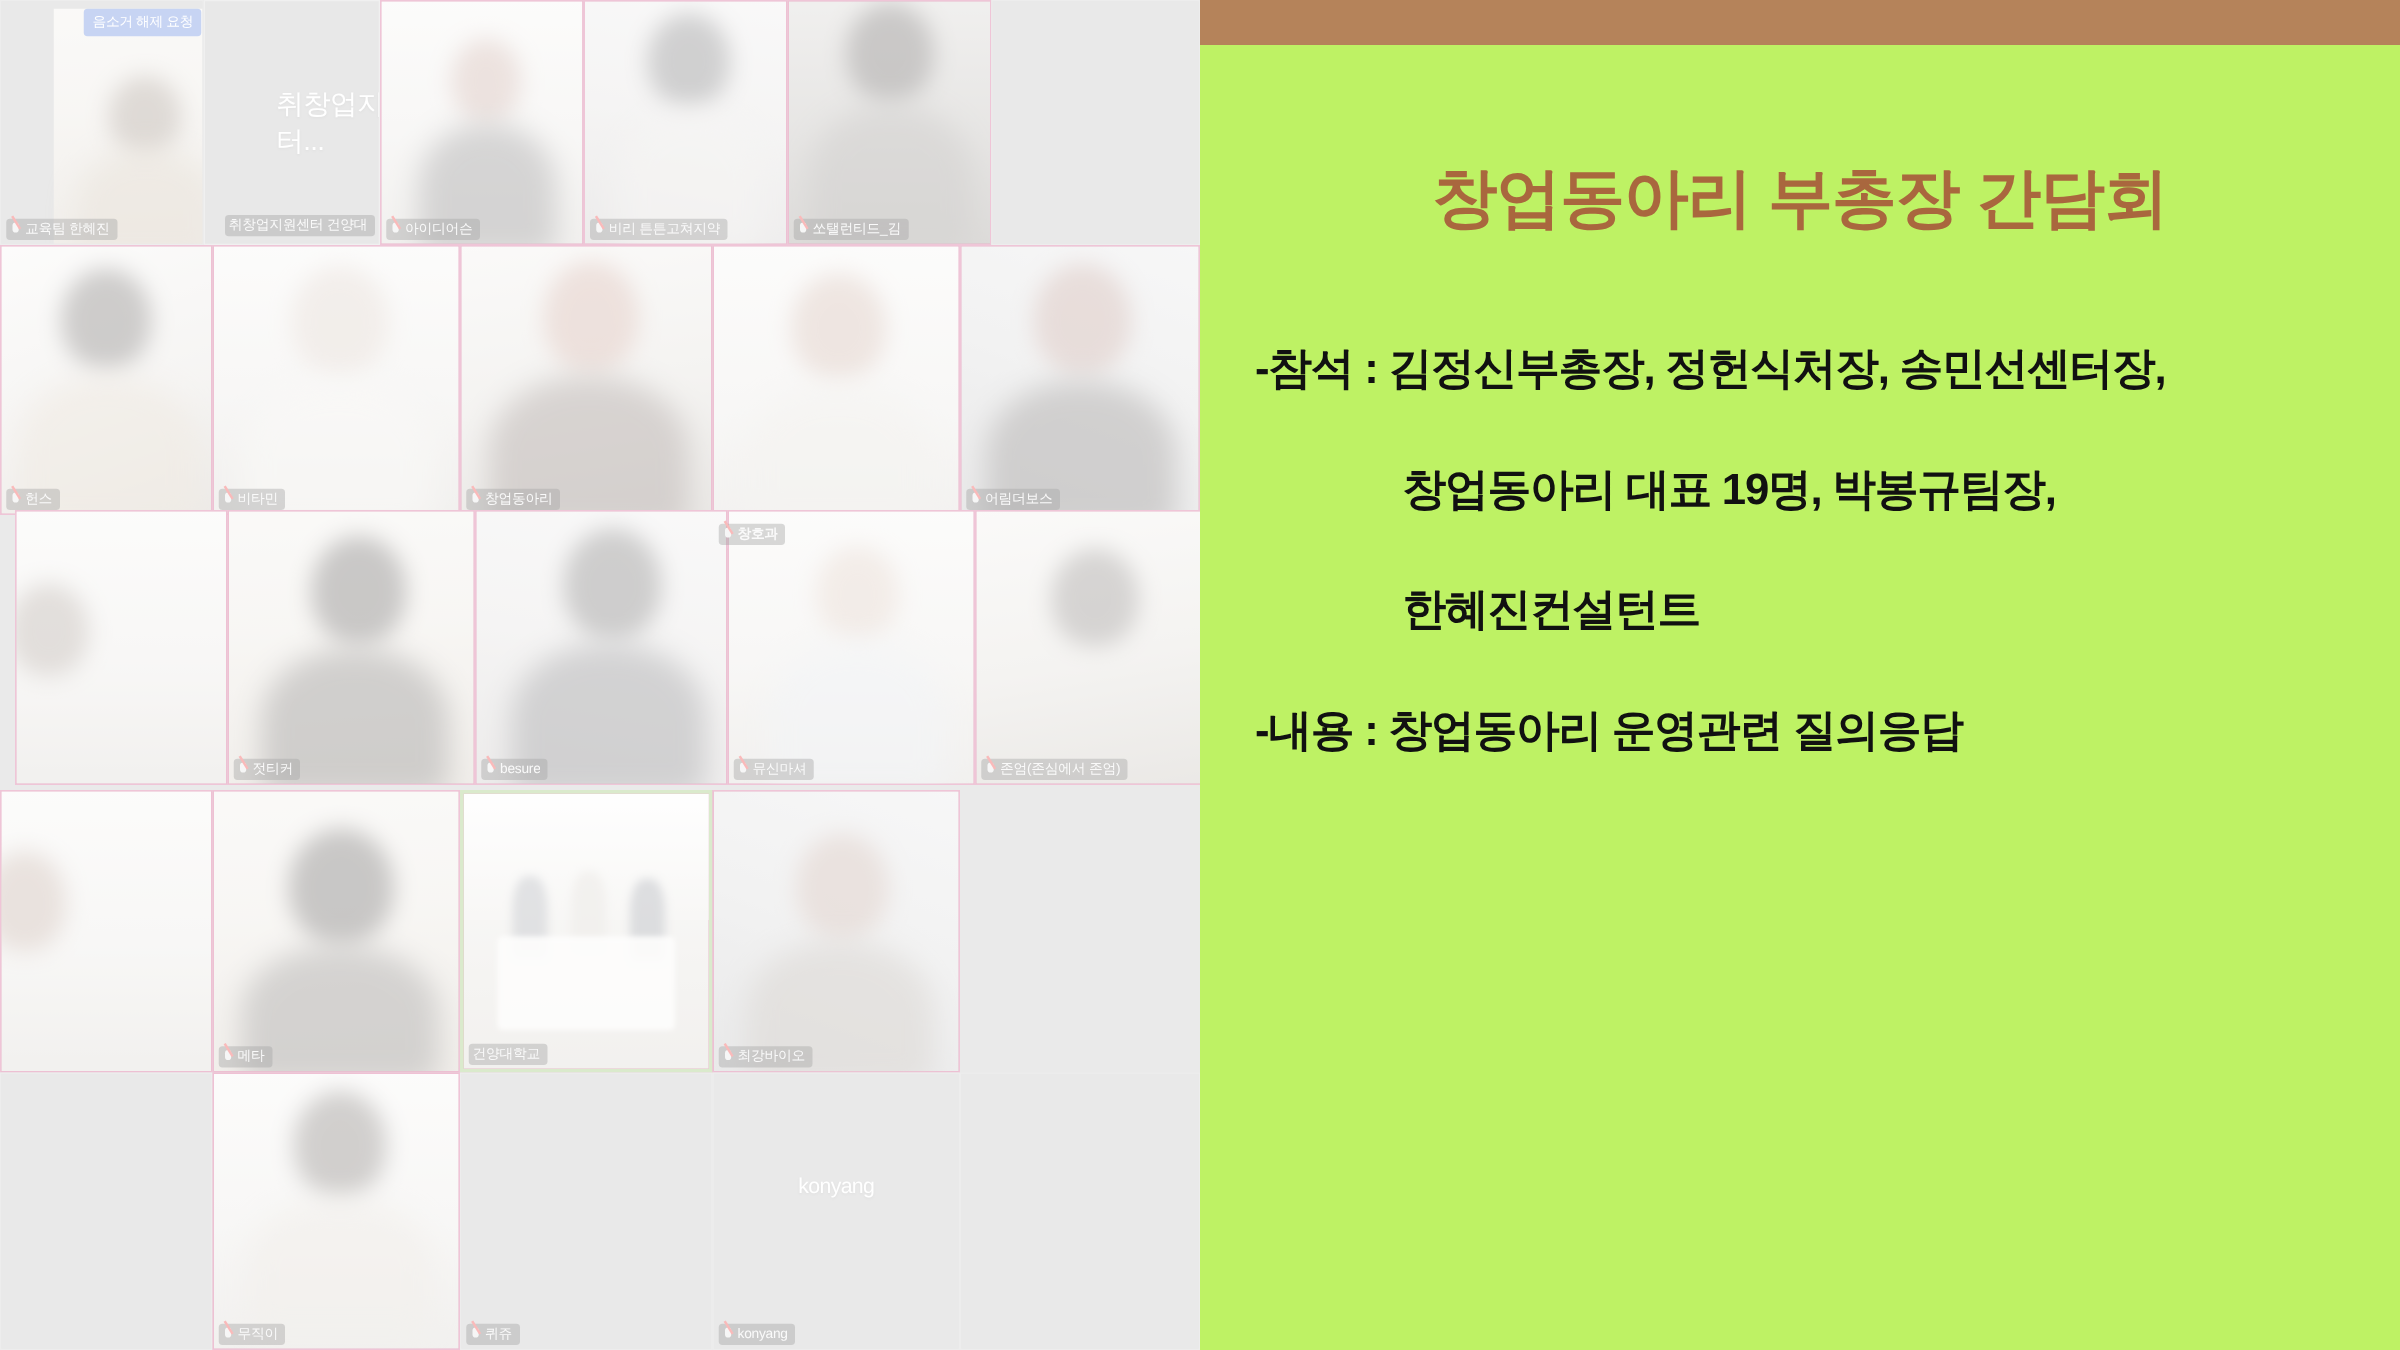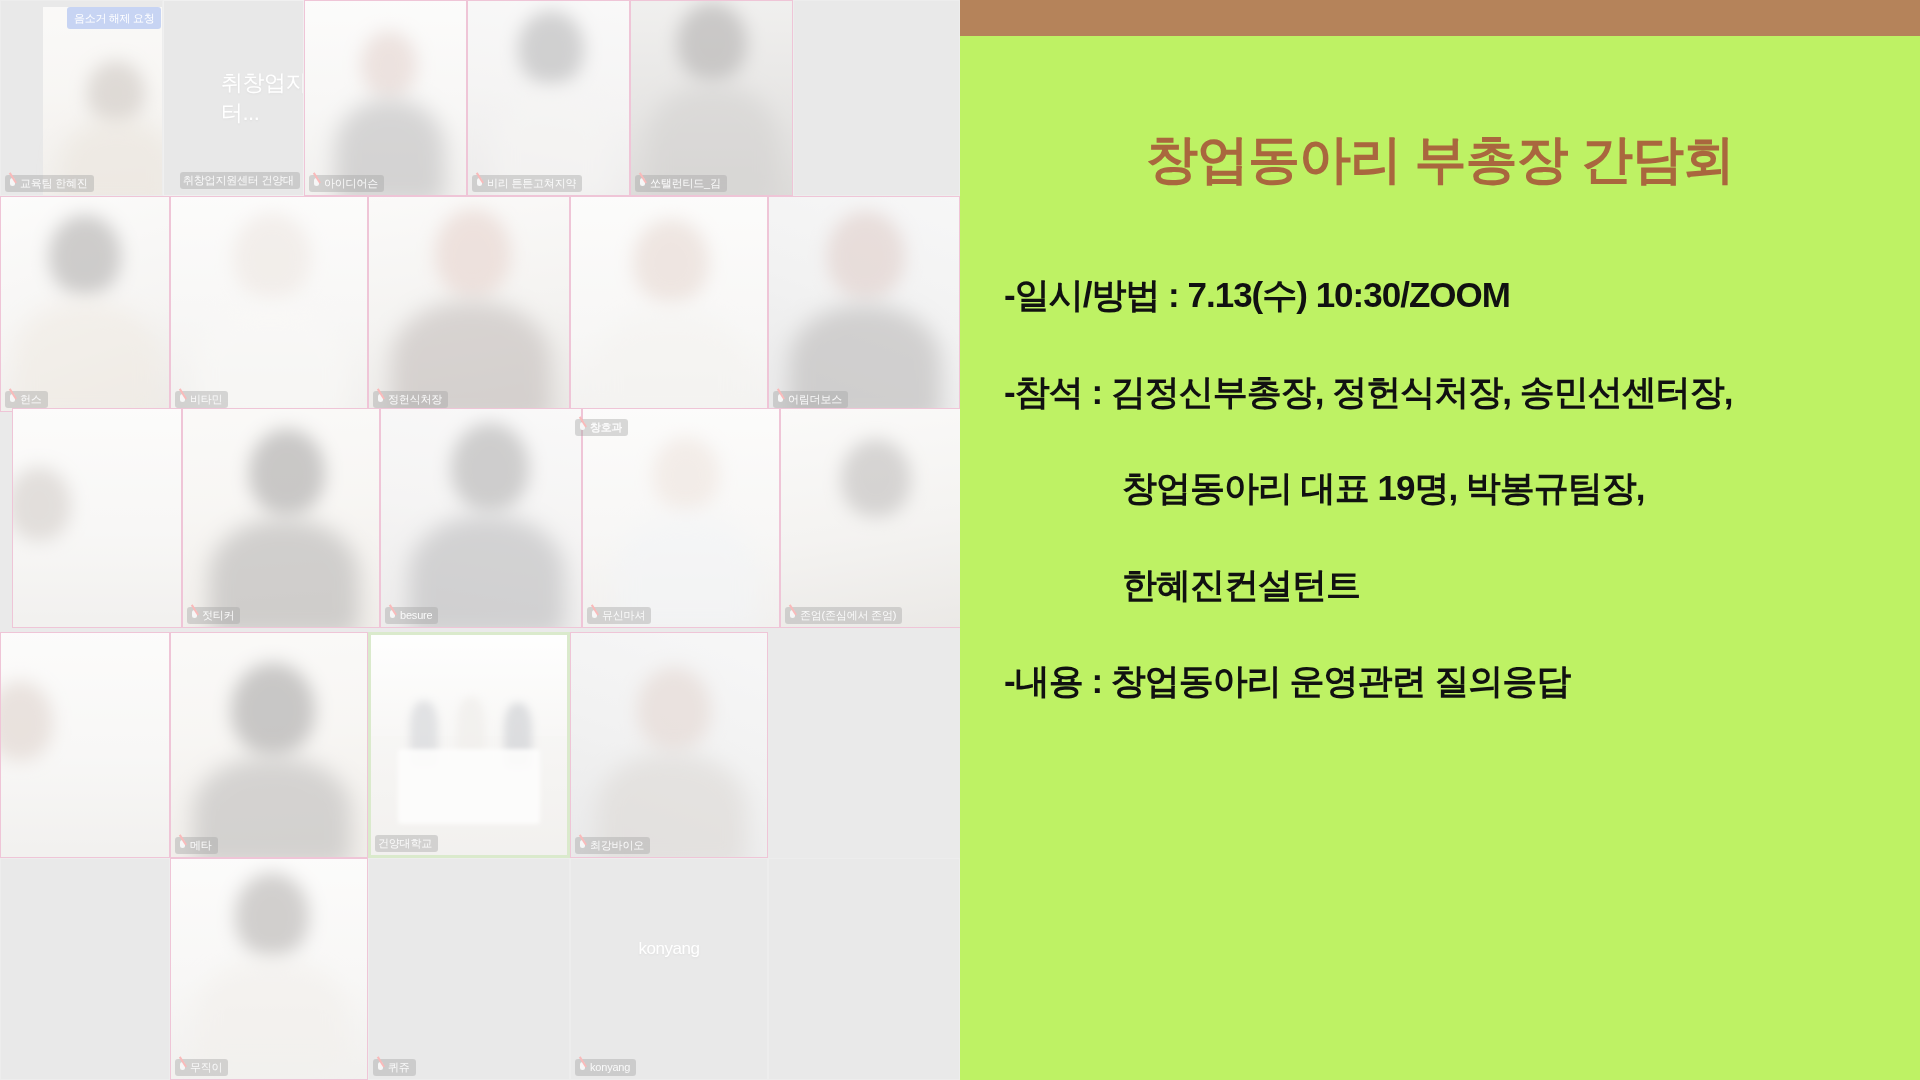--- a/index.html
+++ b/index.html
@@ -256,21 +256,21 @@
         </div>
       </div>
 
       <div class="tile" style="width:202px;height:216px;">
         <div class="vid-f" style="position:absolute;inset:0;">
           <div class="head" style="left:66px;top:12px;width:76px;height:88px;background:#c69a8c;"></div>
           <div class="torso" style="left:22px;top:104px;width:160px;height:124px;background:#6b5b55;"></div>
         </div>
         <div class="name-label">
           <span class="mic"></span>
-          <span class="nm">정헌식처장</span>
+          <span class="nm">창업동아리</span>
         </div>
       </div>
 
       <div class="tile" style="width:198px;height:244px;font-weight:bold;">
         <div class="vid-b" style="position:absolute;inset:0;">
           <div class="head" style="left:62px;top:22px;width:76px;height:84px;background:#c7a798;"></div>
           <div class="torso" style="left:26px;top:112px;width:148px;height:112px;background:#e3e0da;"></div>
         </div>
         <div class="name-label">
           <span class="mic"></span>
@@ -420,21 +420,20 @@
       <div class="tile empty" style="width:192px;height:222px;"></div>
     </div>
 
     <div id="zoom-wash"></div>
   </div>
 
   <div id="poster" style="background: #bef264;">
     <div id="poster-topbar" style="background: rgb(181, 131, 90);"></div>
     <div id="poster-title" style="color: rgb(169, 103, 62);">창업동아리 부총장 간담회</div>
     <div id="poster-body" style="color: rgb(17, 17, 17);">
-      <div class="pline">-일시/방법 : 7.13(수) 10:30/ZOOM</div>
       <div class="pline">-참석 : 김정신부총장, 정헌식처장, 송민선센터장,</div>
       <div class="pline indent">창업동아리 대표 19명, 박봉규팀장,</div>
       <div class="pline indent">한혜진컨설턴트</div>
       <div class="pline last">-내용 : 창업동아리 운영관련 질의응답</div>
     </div>
   </div>
 
 </div>
 
 </body></html>

